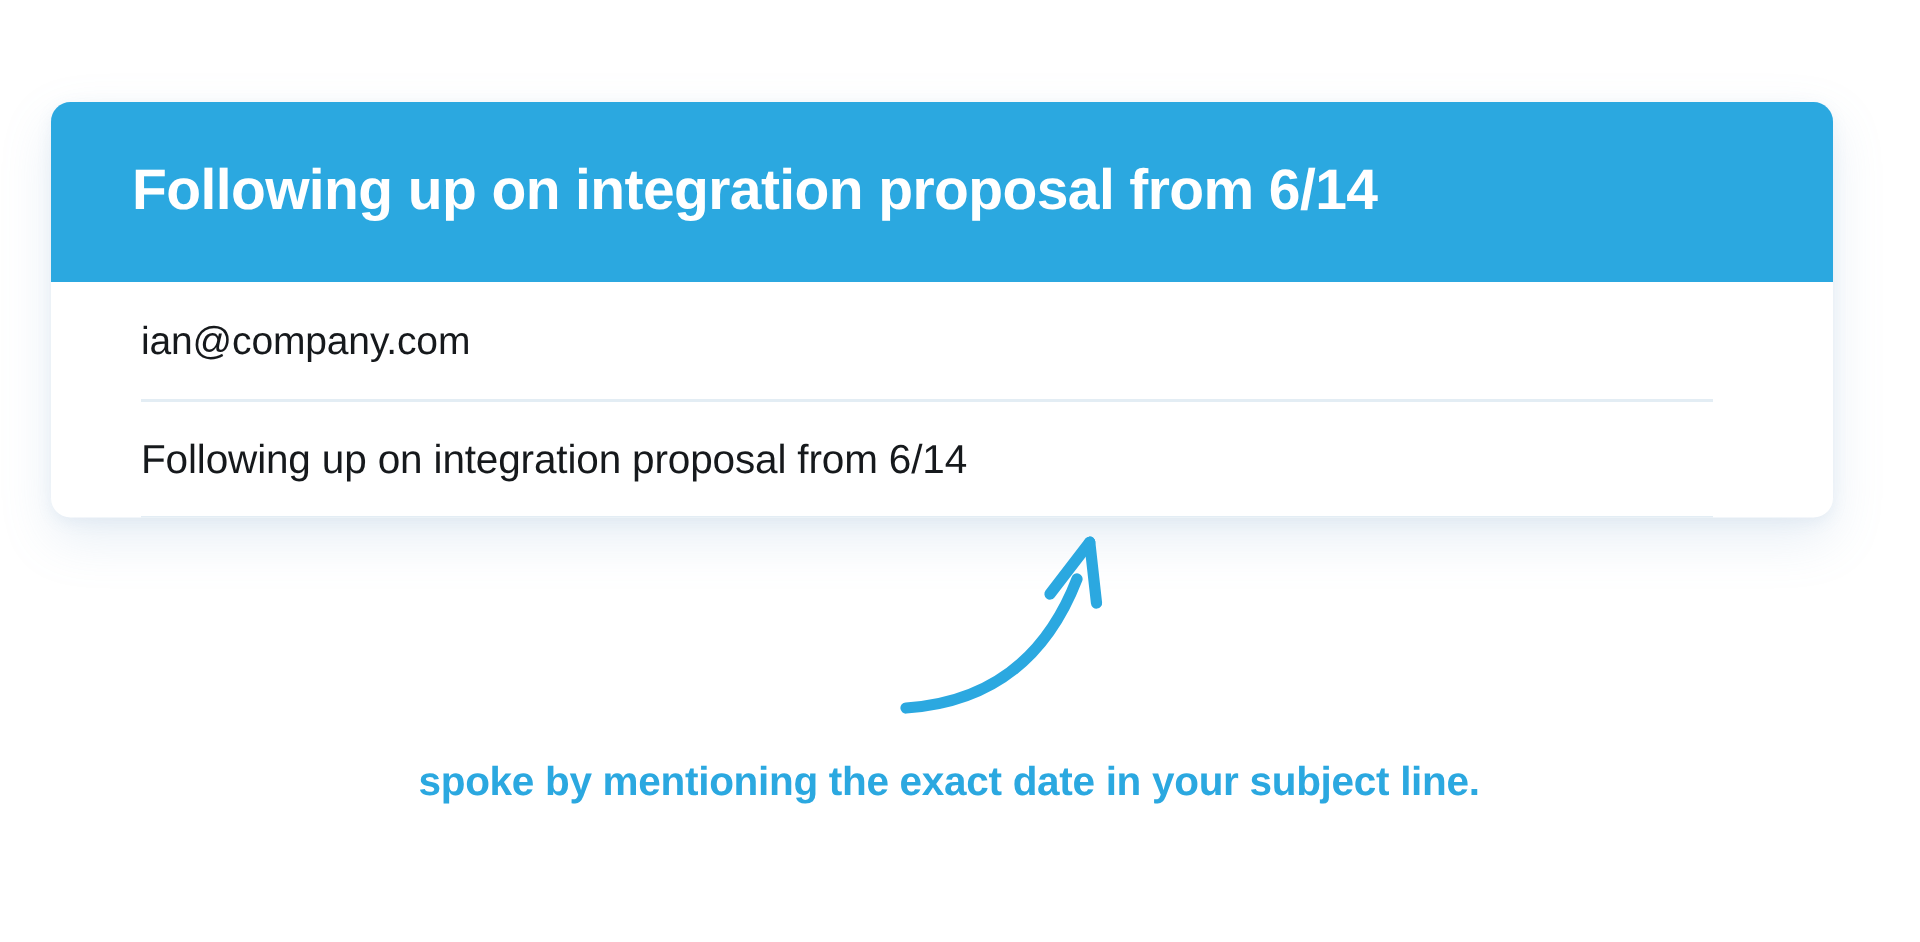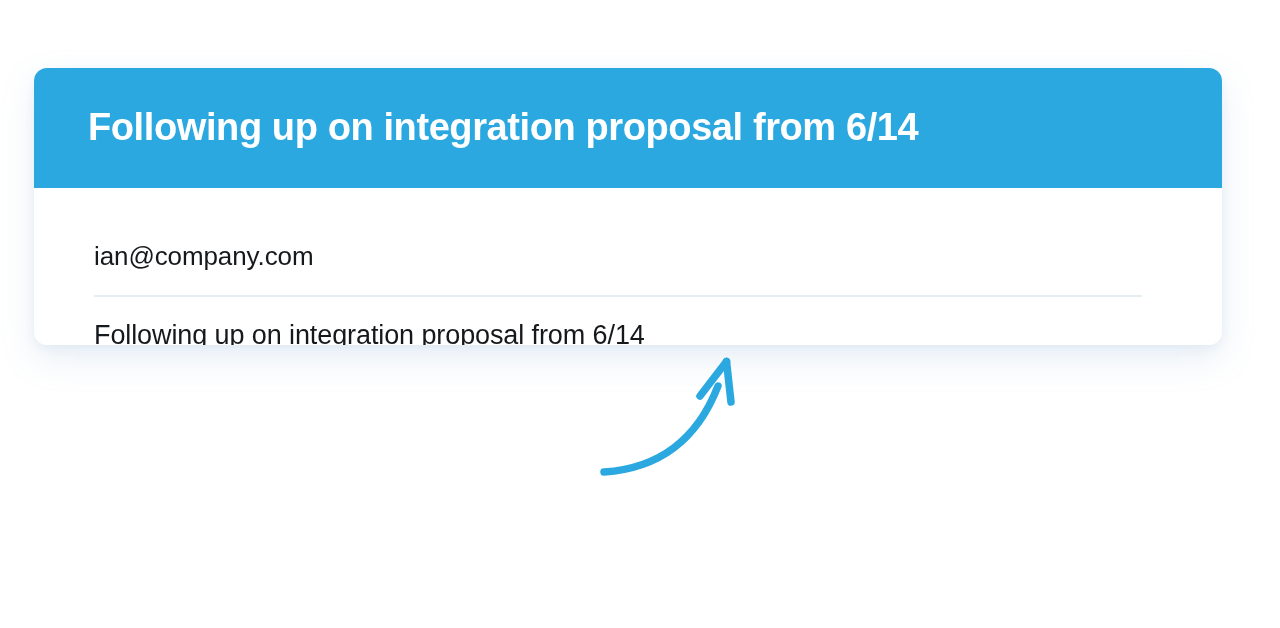--- a/index.html
+++ b/index.html
@@ -51,21 +51,20 @@
     font-size: 38px;
     font-weight: 700;
     letter-spacing: -0.4px;
     line-height: 1.1;
     white-space: nowrap;
   }
 
   .card-body {
     padding: 0 80px 0 60px;
     box-sizing: border-box;
-    margin-top: 29px;
   }
 
   .field-row {
     height: 76px;
     display: flex;
     align-items: center;
     border-bottom: 2px solid #E3EDF4;
   }
 
   .field-row.recipient {
@@ -137,13 +136,14 @@
 
 <div class="annotation-arrow">
   <svg width="160" height="140" viewBox="0 0 160 140">
     <path d="M16 124 C 62 121, 106 100, 130 38" fill="none" stroke="#2BA8E0" stroke-width="7.5" stroke-linecap="round"></path>
     <path d="M112 48 L 138.5 13.5" fill="none" stroke="#2BA8E0" stroke-width="7.5" stroke-linecap="round"></path>
     <path d="M138.5 13.5 L 143 54" fill="none" stroke="#2BA8E0" stroke-width="7.5" stroke-linecap="round"></path>
   </svg>
 </div>
 
 <div class="annotation-caption">
+  <span class="caption-line">spoke by mentioning the exact date in your subject line.</span>
 </div>
 
 </body></html>

